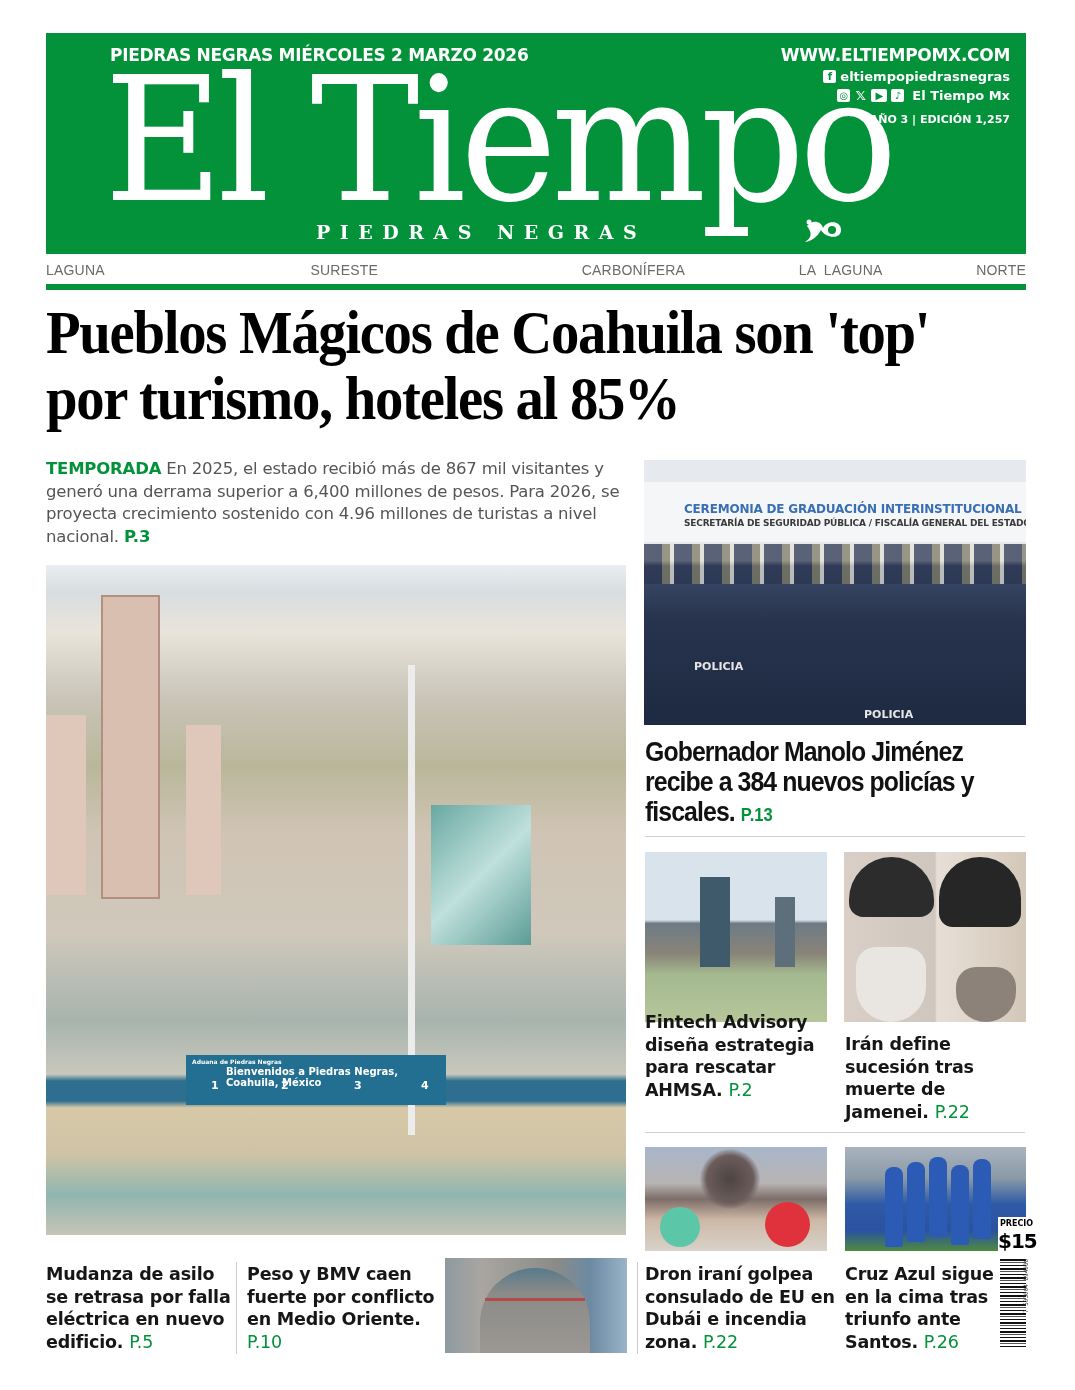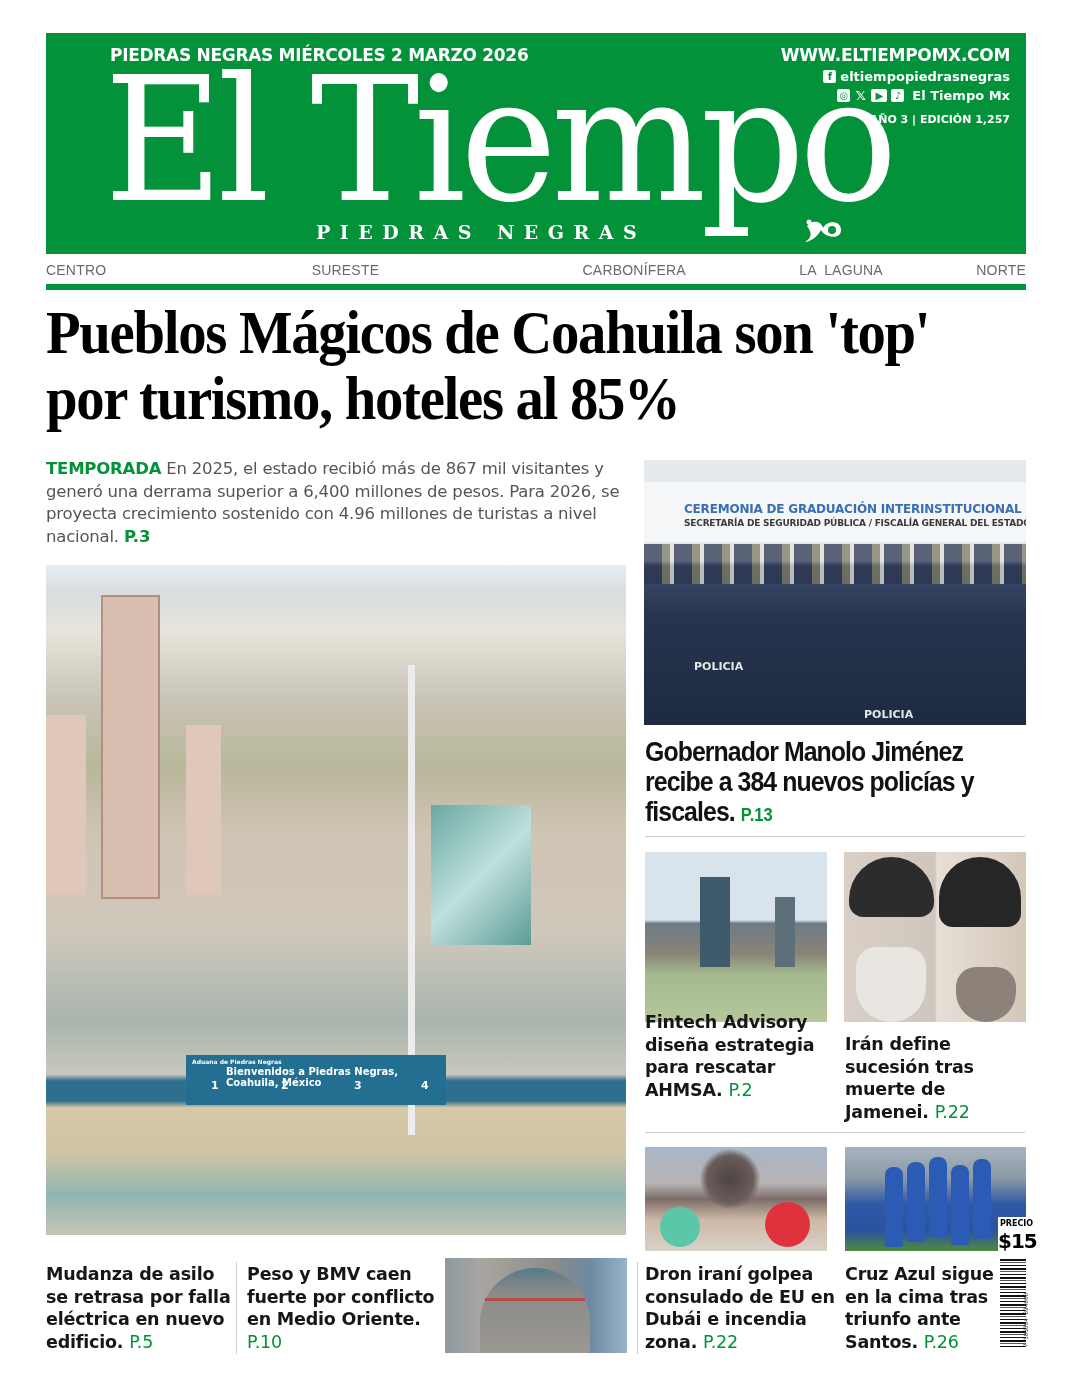--- a/index.html
+++ b/index.html
@@ -70,21 +70,21 @@
   .h-iran { left: 845px; top: 1033px; width: 185px; }
   .hr2 { left: 645px; top: 1132px; width: 380px; height: 1px; background: #cfcfcf; }
 
   .dron-photo { left: 645px; top: 1147px; width: 182px; height: 104px; background: linear-gradient(180deg, #a8b6c9 0%, #b7b3b3 35%, #7d6d68 50%, #cdb8a6 70%, #d8d2c9 100%); }
   .dp-smoke { left: 55px; top: 2px; width: 60px; height: 60px; border-radius: 50%; background: radial-gradient(circle, #4e4444 0%, #6a5c5a 55%, rgba(120,110,110,0) 72%); }
   .dp-tree { left: 120px; top: 55px; width: 45px; height: 45px; border-radius: 50%; background: #e0323c; }
   .dp-tree2 { left: 15px; top: 60px; width: 40px; height: 40px; border-radius: 50%; background: #5cc7a8; }
   .cruz-photo { left: 845px; top: 1147px; width: 181px; height: 104px; background: linear-gradient(180deg, #a9b3bf 0%, #8a9aa6 30%, #2f5aa6 55%, #2a52a0 80%, #4f8a3f 100%); }
   .cp-player { position: absolute; top: 20px; width: 18px; height: 80px; border-radius: 8px 8px 2px 2px; background: #2c5bb5; }
 
-  .price-box { left: 998px; top: 1217px; width: 38px; height: 140px; background: #fff; }
+  .price-box { left: 998px; top: 1217px; width: 38px; height: 140px; background: #fff; text-align: right; }
   .price-label { left: 2px; top: 2px; font: bold 8px "DejaVu Sans", sans-serif; color: #000; }
   .price-val { left: 0px; top: 12px; font: bold 20px "DejaVu Sans", sans-serif; color: #000; letter-spacing: -1px; }
   .barcode { left: 2px; top: 42px; width: 26px; height: 88px; background: repeating-linear-gradient(180deg, #111 0 2px, #fff 2px 3px, #555 3px 4px, #fff 4px 6px, #111 6px 7px, #fff 7px 9px); }
   .barcode-num { left: 24px; top: 42px; width: 10px; height: 88px; writing-mode: vertical-rl; transform: rotate(180deg); font: 6px "DejaVu Sans Mono", monospace; color: #333; }
 
   .h-dron { left: 645px; top: 1263px; width: 195px; }
   .h-cruz { left: 845px; top: 1263px; width: 150px; }
 
   
   .h-asilo { left: 46px; top: 1263px; width: 190px; }
@@ -118,21 +118,21 @@
       <span class="mh-ico plain">𝕏</span>
       <span class="mh-ico" style="width:16px;">▶</span>
       <span class="mh-ico">♪</span>
       <span style="margin-left:4px;">El Tiempo Mx</span>
     </div>
     <div class="mh-edition">AÑO 3 | EDICIÓN 1,257</div>
   </div>
 </div>
 
 <div class="abs sections">
-  <span>CENTRO</span>
+  <span>LAGUNA</span>
   <span style="margin-left:112px;">SURESTE</span>
   <span style="margin-left:110px;">CARBONÍFERA</span>
   <span style="white-space:pre;padding-left:20px;">LA  LAGUNA</span>
   <span>NORTE</span>
 </div>
 <div class="abs sec-bar"></div>
 
 <h1 class="abs headline" style="margin:0;">Pueblos Mágicos de Coahuila son 'top' por turismo, hoteles al 85%</h1>
 
 <p class="abs lead" style="margin:0;"><span class="kicker">TEMPORADA</span><span> En 2025, el estado recibió más de 867 mil visitantes y generó una derrama superior a 6,400 millones de pesos. Para 2026, se proyecta crecimiento sostenido con 4.96 millones de turistas a nivel nacional. </span><span class="pref">P.3</span></p>

